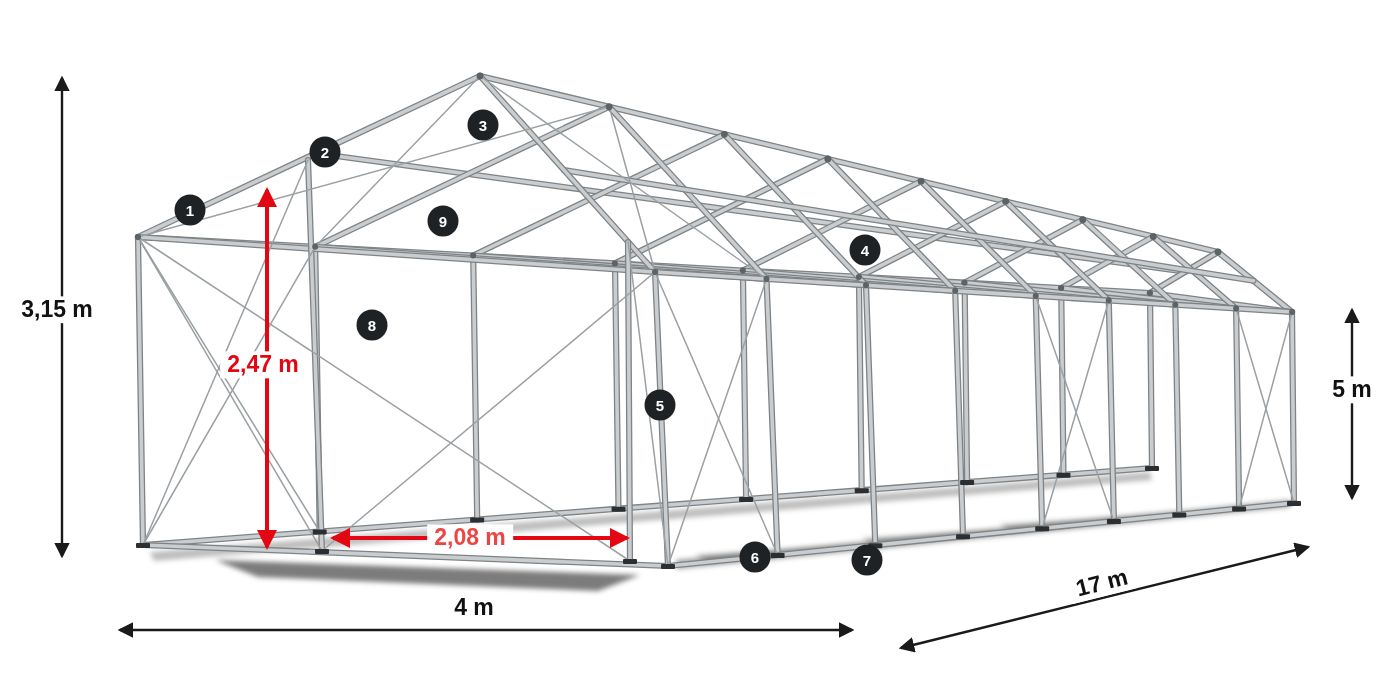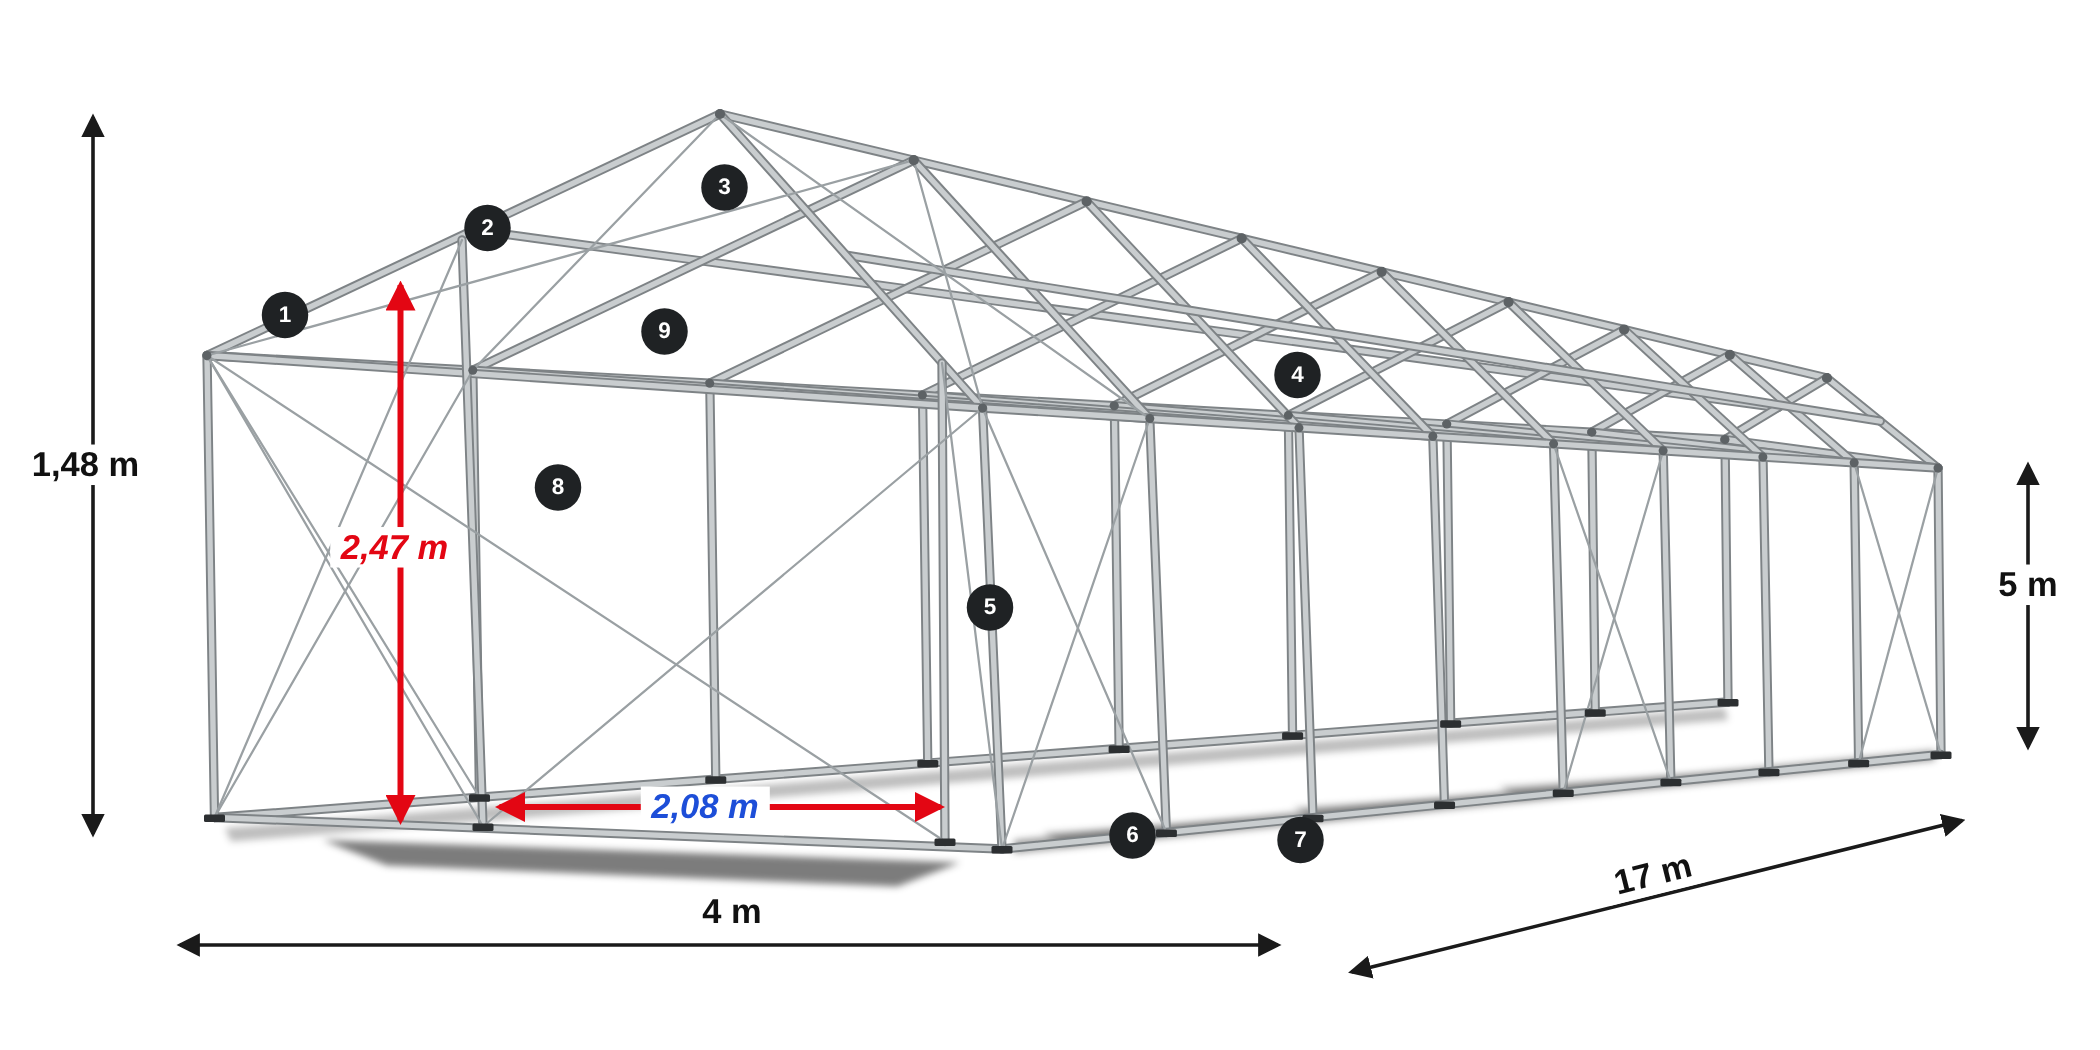--- a/index.html
+++ b/index.html
@@ -6,21 +6,21 @@
   #canvas{
     position:relative;width:1400px;height:700px;background:#fff;overflow:hidden;
     font-family:"Liberation Sans",sans-serif;
   }
   #frame-svg{position:absolute;left:0;top:0;}
   .dim-label{
     position:absolute;transform:translate(-50%,-50%);
     font:bold 23px "Liberation Sans",sans-serif;color:#111;
     background:#fff;padding:1px 7px;white-space:nowrap;line-height:1.1;
   }
-  .dim-label.red{color:#e30613;font-style:italic;}
+  .dim-label.red{color:#e30613;}
   .dim-label.rot{transform:translate(-50%,-50%) rotate(-14deg);}
   .badge{
     position:absolute;width:31px;height:31px;border-radius:50%;
     background:#1f2224;color:#fff;display:flex;align-items:center;justify-content:center;
     font:bold 15px "Liberation Sans",sans-serif;transform:translate(-50%,-50%);
   }
 </style>
 </head>
 <body>
 
@@ -226,24 +226,24 @@
       <g>
         <line x1="62" y1="78" x2="62" y2="556" stroke="#1a1a1a" stroke-width="2.4" marker-start="url(#mB)" marker-end="url(#mB)"></line>
         <line x1="120" y1="630" x2="852" y2="630" stroke="#1a1a1a" stroke-width="2.4" marker-start="url(#mB)" marker-end="url(#mB)"></line>
         <line x1="1352" y1="310" x2="1352" y2="498" stroke="#1a1a1a" stroke-width="2.4" marker-start="url(#mB)" marker-end="url(#mB)"></line>
         <line x1="901" y1="648" x2="1308" y2="547" stroke="#1a1a1a" stroke-width="2.4" marker-start="url(#mB)" marker-end="url(#mB)"></line>
         <line x1="267" y1="190" x2="267" y2="547" stroke="#e30613" stroke-width="4" marker-start="url(#mR)" marker-end="url(#mR)"></line>
         <line x1="333" y1="538" x2="627" y2="538" stroke="#e30613" stroke-width="4" marker-start="url(#mR)" marker-end="url(#mR)"></line>
       </g>
     </svg>
 
-  <div class="dim-label" style="left:57px;top:310px">1,48 m</div>
+  <div class="dim-label" style="left:57px;top:310px">3,15 m</div>
   <div class="dim-label red" style="left: 263px; top: 365px; color: rgb(227, 6, 19);">2,47 m</div>
-  <div class="dim-label red" style="left: 470px; top: 538px; color: #1d4ed8;">2,08 m</div>
-  <div class="dim-label" style="left:488px;top:608px">4 m</div>
+  <div class="dim-label red" style="left: 470px; top: 538px; color: #ef4444;">2,08 m</div>
+  <div class="dim-label" style="left:474px;top:608px">4 m</div>
   <div class="dim-label rot" style="left:1102px;top:583px">17 m</div>
   <div class="dim-label" style="left:1352px;top:390px">5 m</div>
 
   <div class="badge" style="left: 190px; top: 210px; background: rgb(31, 34, 36); color: rgb(255, 255, 255);">1</div>
   <div class="badge" style="left: 325px; top: 152px; background: rgb(31, 34, 36); color: rgb(255, 255, 255);">2</div>
   <div class="badge" style="left: 483px; top: 125px; background: rgb(31, 34, 36); color: rgb(255, 255, 255);">3</div>
   <div class="badge" style="left: 865px; top: 250px; background: rgb(31, 34, 36); color: rgb(255, 255, 255);">4</div>
   <div class="badge" style="left: 660px; top: 405px; background: rgb(31, 34, 36); color: rgb(255, 255, 255);">5</div>
   <div class="badge" style="left: 755px; top: 557px; background: rgb(31, 34, 36); color: rgb(255, 255, 255);">6</div>
   <div class="badge" style="left: 867px; top: 560px; background: rgb(31, 34, 36); color: rgb(255, 255, 255);">7</div>

